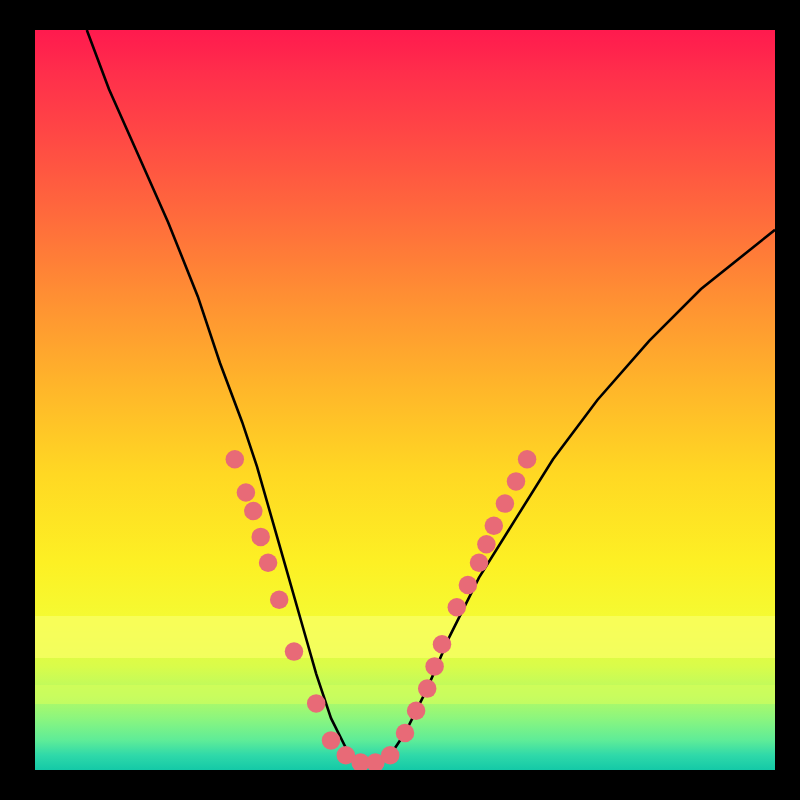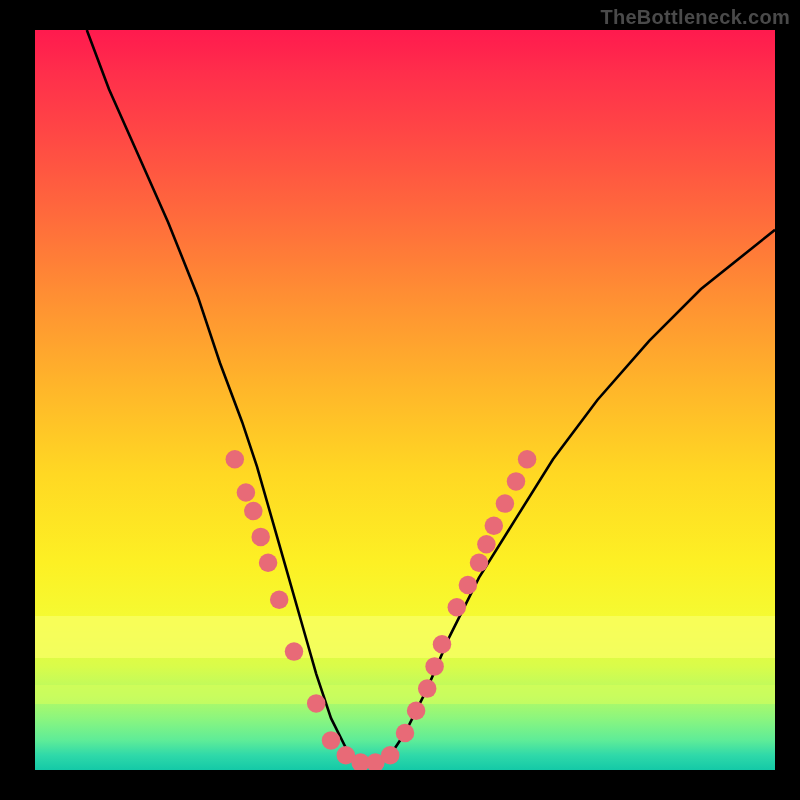--- a/index.html
+++ b/index.html
@@ -82,21 +82,20 @@
   }
   .dot {
     fill: #e86a77;
     stroke: none;
   }
 </style>
 </head>
 <body>
 
 <div class="stage">
-  <div class="watermark">TheBottleneck.com</div>
 
   <div class="plot">
     <div class="gradient"></div>
     <div class="band1"></div>
     <div class="band2"></div>
     <svg class="curve" viewBox="0 0 100 100" preserveAspectRatio="none">
       <path id="curvePath" d="M7.00 0.00 L10.00 8.00 L14.00 17.00 L18.00 26.00 L22.00 36.00 L25.00 45.00 L28.00 53.00 L30.00 59.00 L32.00 66.00 L34.00 73.00 L36.00 80.00 L38.00 87.00 L40.00 93.00 L42.00 97.00 L44.00 99.00 L46.00 99.00 L48.00 98.00 L50.00 95.00 L53.00 89.00 L56.00 82.00 L60.00 74.00 L65.00 66.00 L70.00 58.00 L76.00 50.00 L83.00 42.00 L90.00 35.00 L100.00 27.00" fill="none" stroke="#000" stroke-width="0.35"></path>
       <g id="dotsGroup">
           <circle cx="27.00" cy="58.00" r="1.25" class="dot"></circle>
           <circle cx="28.50" cy="62.50" r="1.25" class="dot"></circle>

